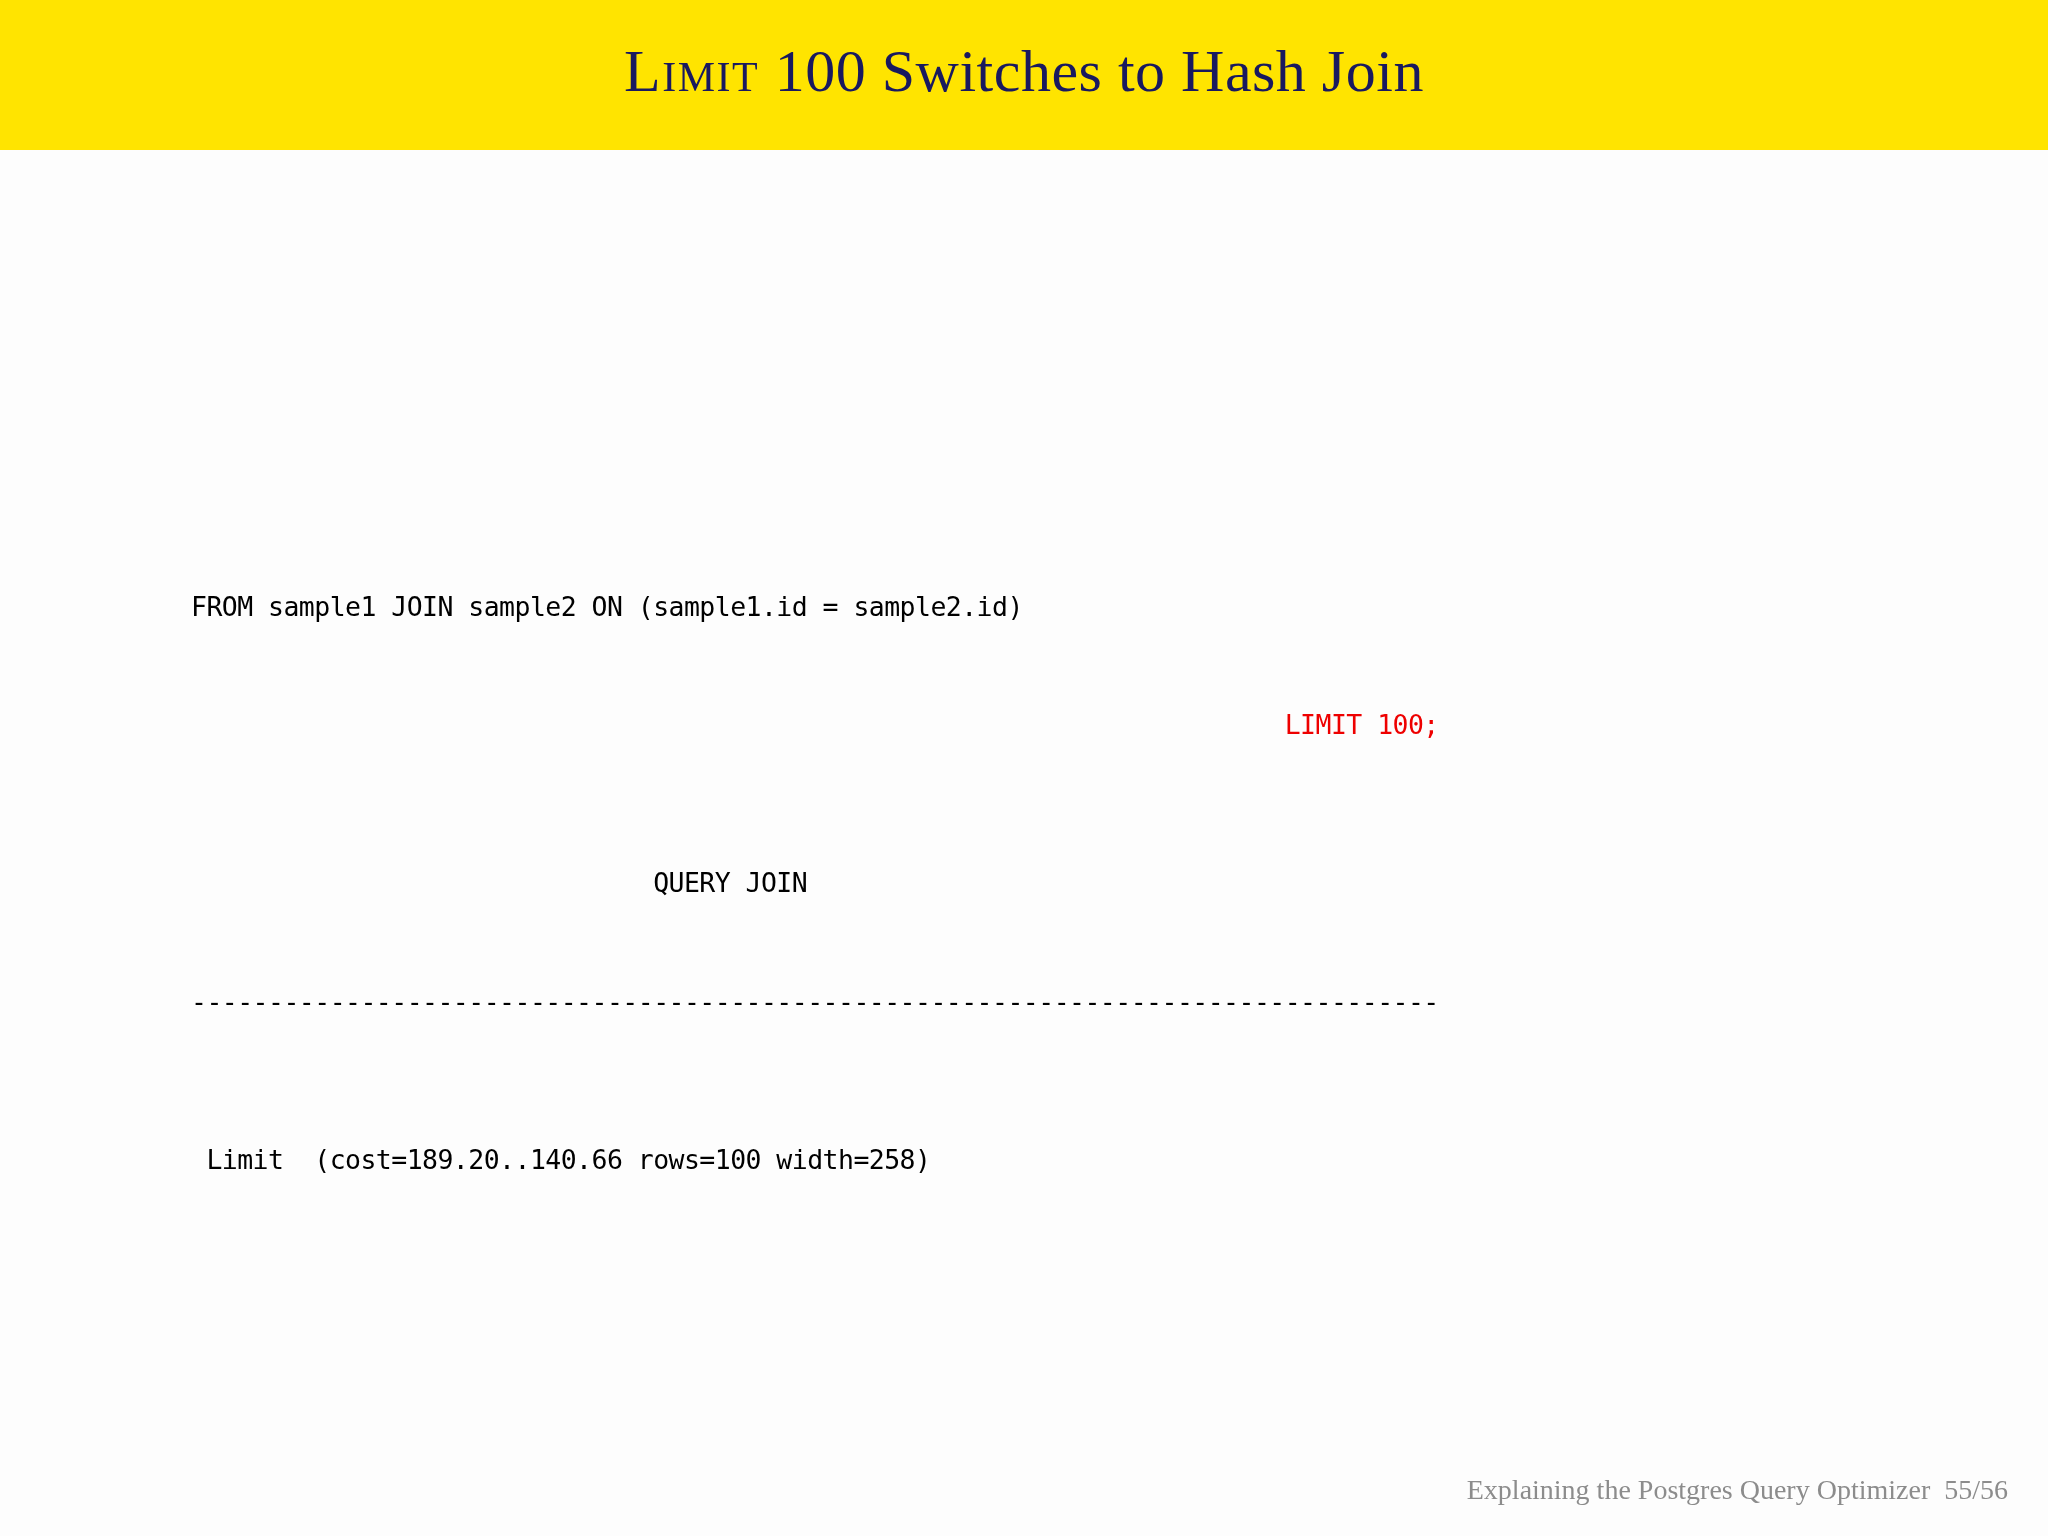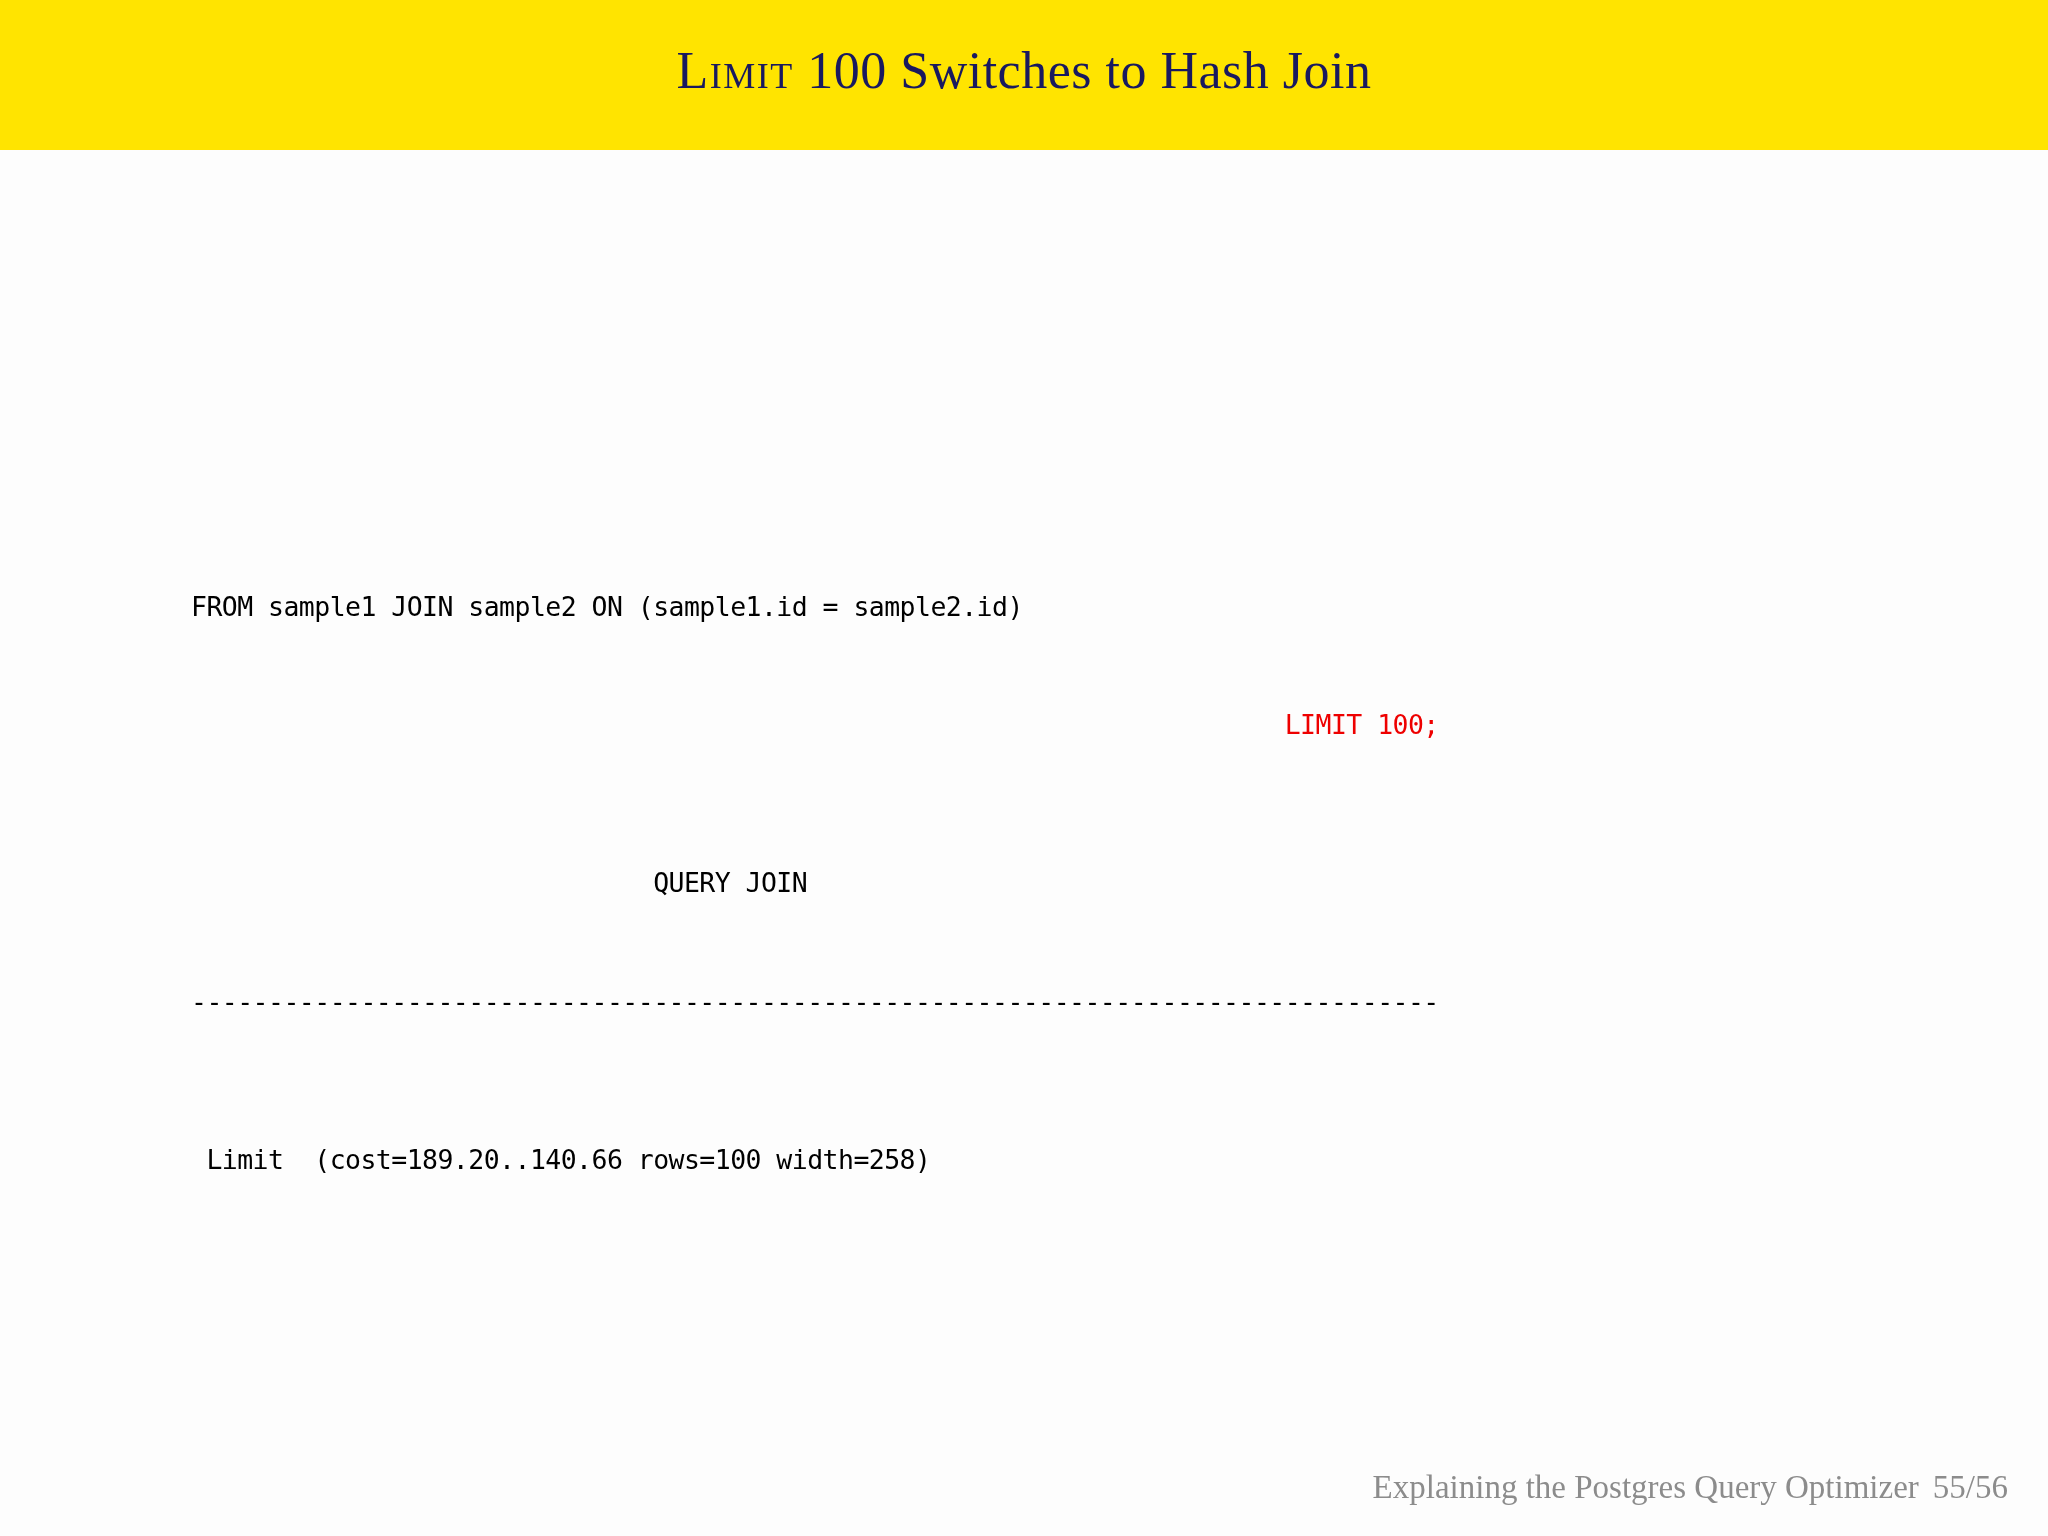--- a/index.html
+++ b/index.html
@@ -22,21 +22,21 @@
     top: 0;
     width: 2048px;
     height: 150px;
     background: #ffe400;
     display: flex;
     align-items: center;
     justify-content: center;
   }
   #slide-title {
     font-family: "Liberation Serif", serif;
-    font-size: 52px;
+    font-size: 60px;
     line-height: 1;
     color: #19195f;
     white-space: nowrap;
     letter-spacing: 0.5px;
     position: relative;
     top: -4px;
   }
   #slide-title .smallcaps {
     font-variant: small-caps;
     letter-spacing: 1.5px;
@@ -65,21 +65,21 @@
   .rule {
     letter-spacing: -0.55px;
   }
 
   
   #footer {
     position: absolute;
     right: 40px;
     bottom: 30px;
     font-family: "Liberation Serif", serif;
-    font-size: 33px;
+    font-size: 28px;
     color: #8c8c8c;
     white-space: nowrap;
   }
   #footer .footer-page {
     margin-left: 14px;
   }
 </style>
 </head>
 <body>
 

